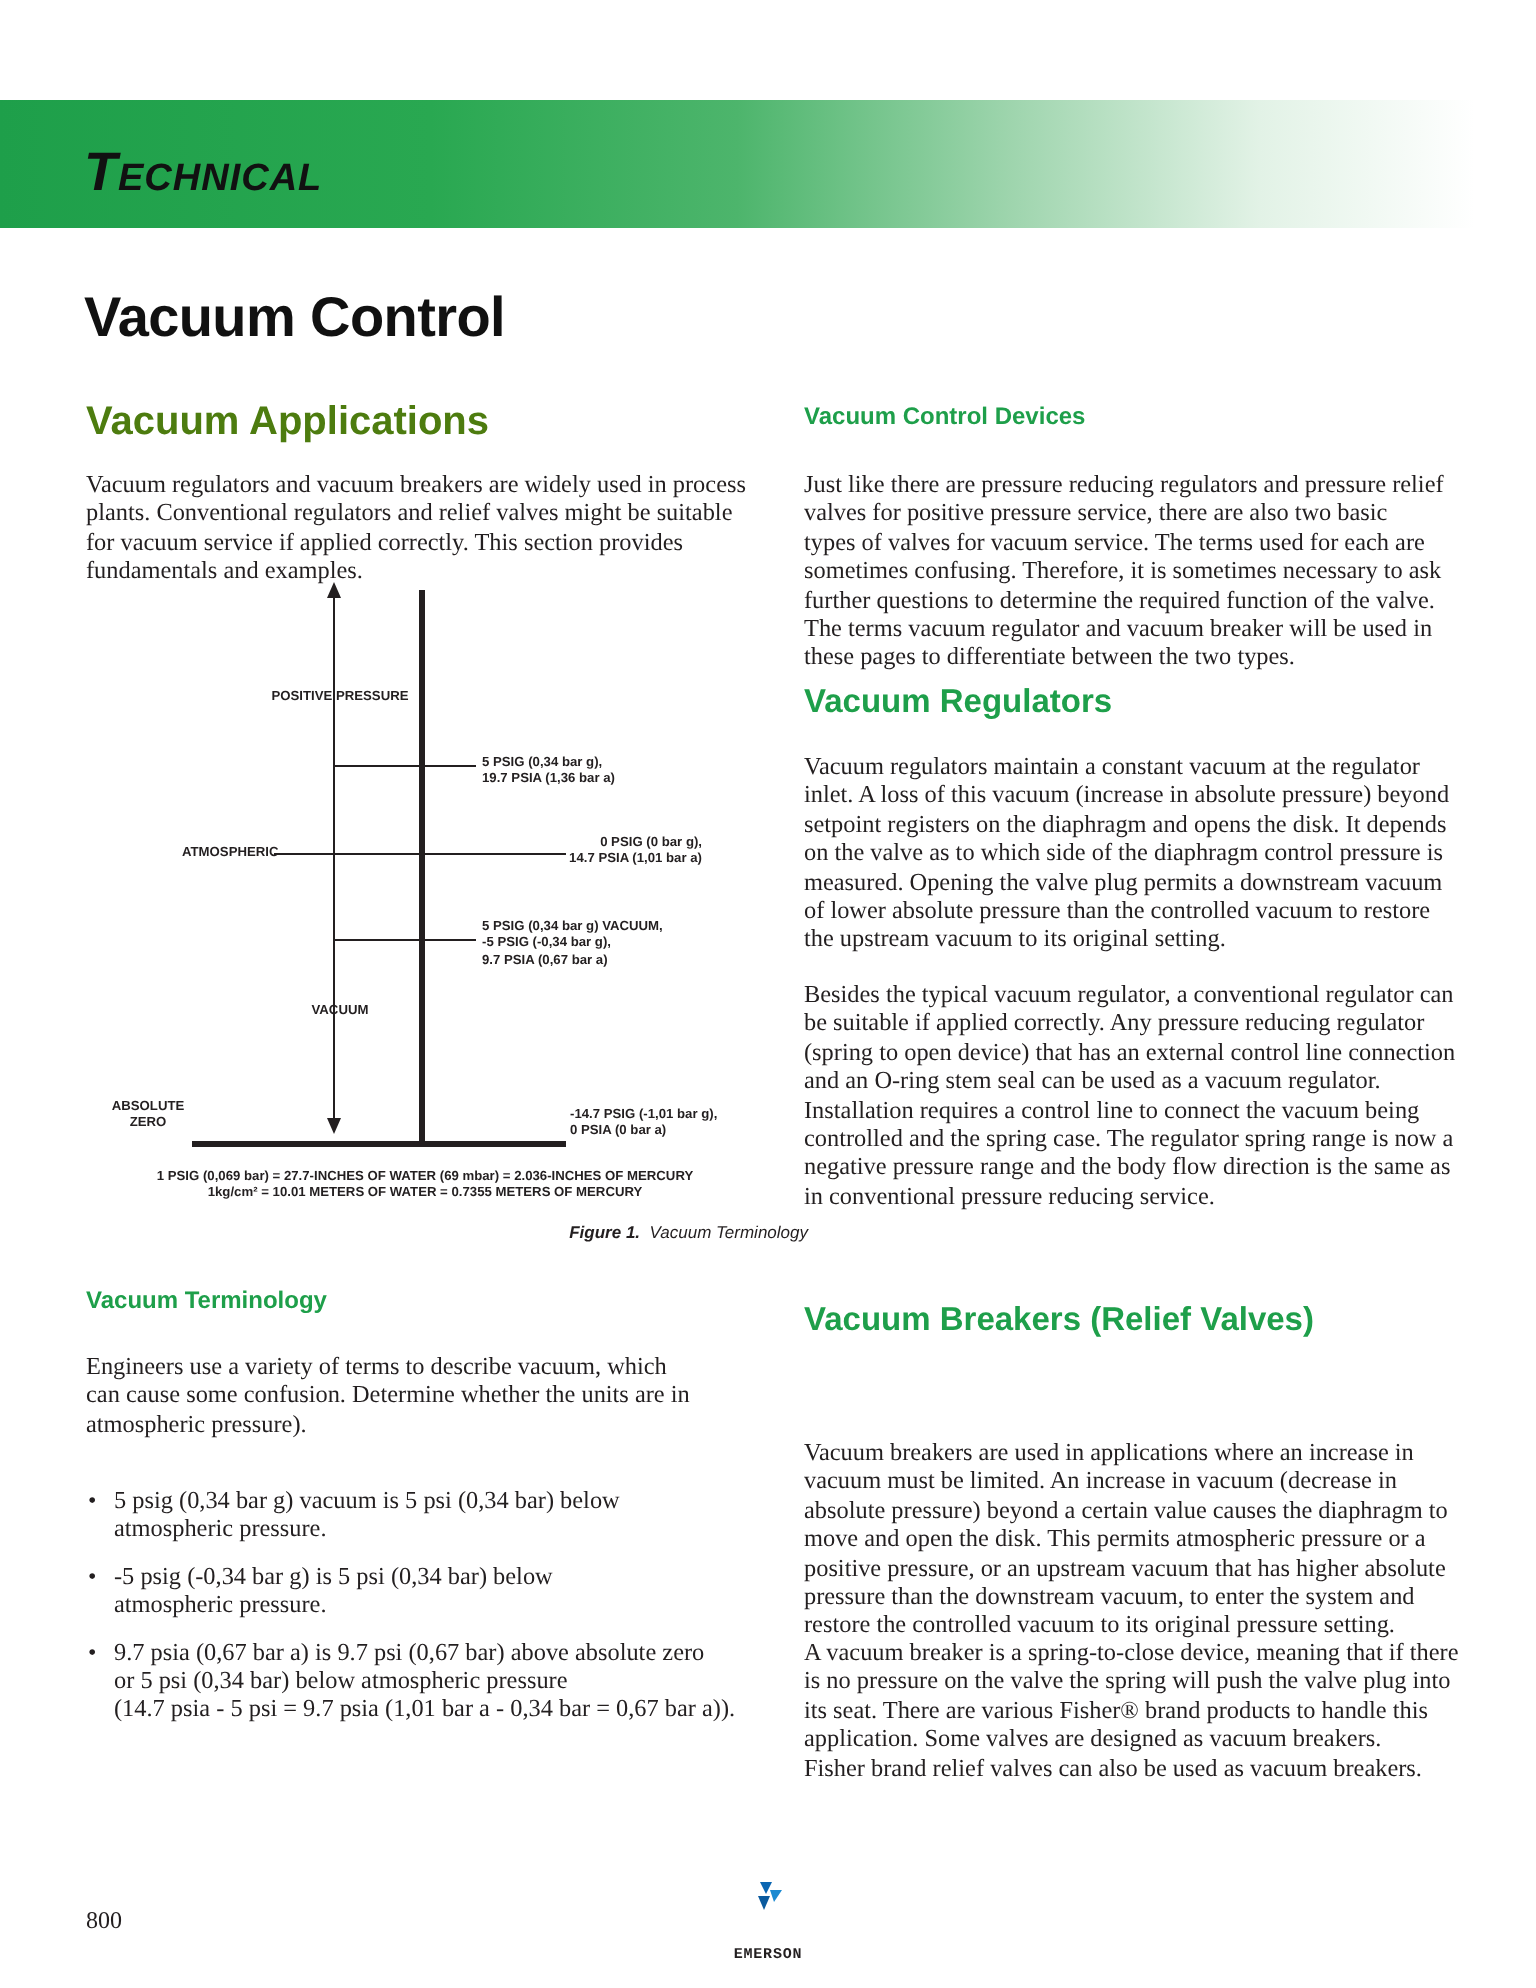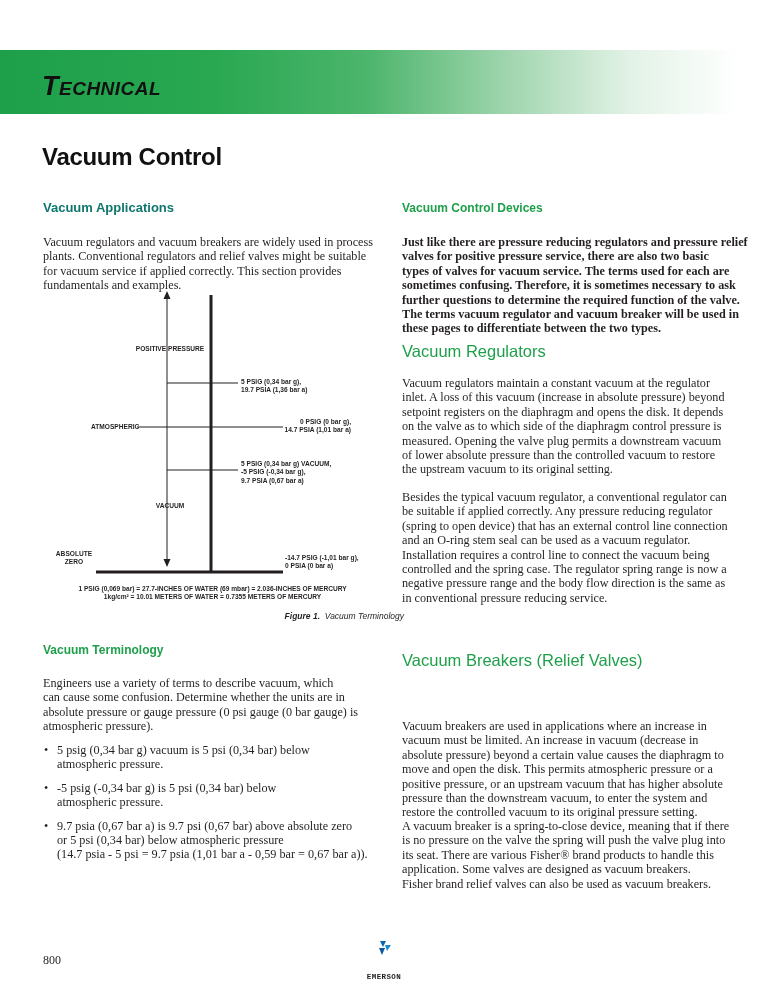--- a/index.html
+++ b/index.html
@@ -13,30 +13,30 @@
   .header-title {
     position: absolute; left: 42px; top: 71px;
     font-family: "Liberation Sans", sans-serif; font-style: italic; font-weight: bold;
     color: #111; letter-spacing: 0.5px;
   }
   .header-title .cap { font-size: 27px; }
   .header-title .rest { font-size: 19px; }
 
   .page-title {
     position: absolute; left: 42px; top: 143px;
-    font-family: "Liberation Sans", sans-serif; font-weight: bold; font-size: 24px; color: #111;
+    font-family: "Liberation Sans", sans-serif; font-weight: bold; font-size: 28px; color: #111;
     letter-spacing: -0.3px;
   }
 
   .h2-green {
     position: absolute; font-family: "Liberation Sans", sans-serif; font-weight: bold;
-    color: #0f766e; font-size: 13px;
+    color: #4d7c0f; font-size: 20px;
   }
   .h2-big {
-    position: absolute; font-family: "Liberation Sans", sans-serif; font-weight: normal;
+    position: absolute; font-family: "Liberation Sans", sans-serif; font-weight: bold;
     color: #1e9f4a; font-size: 16.5px;
   }
   .h3-small {
     position: absolute; font-family: "Liberation Sans", sans-serif; font-weight: bold;
     color: #1e9f4a; font-size: 12px;
   }
   .para {
     position: absolute; font-size: 12.2px; line-height: 14.4px; color: #231f20;
   }
 
@@ -130,45 +130,44 @@
 </div>
 
 <div class="caption" style="left:20px;">
   <b>Figure 1.</b>&nbsp;&nbsp;<i>Vacuum Terminology</i>
 </div>
 
 <div class="h3-small" style="left:43px; top:643px;">Vacuum Terminology</div>
 <div class="para" style="left:43px; top:676px; width:340px;">
   <div>Engineers use a variety of terms to describe vacuum, which</div>
   <div>can cause some confusion. Determine whether the units are in</div>
-  <div>absolute pressure or gauge pressure (0 psi gauge (0 bar gauge) is</div>
   <div>atmospheric pressure).</div>
 </div>
 
 <ul class="bullets">
   <li>
     <span class="dot">•</span>
     <div>5 psig (0,34 bar g) vacuum is 5 psi (0,34 bar) below</div>
     <div>atmospheric pressure.</div>
   </li>
   <li>
     <span class="dot">•</span>
     <div>-5 psig (-0,34 bar g) is 5 psi (0,34 bar) below</div>
     <div>atmospheric pressure.</div>
   </li>
   <li>
     <span class="dot">•</span>
     <div>9.7 psia (0,67 bar a) is 9.7 psi (0,67 bar) above absolute zero</div>
     <div>or 5 psi (0,34 bar) below atmospheric pressure</div>
-    <div>(14.7 psia - 5 psi = 9.7 psia (1,01 bar a - 0,59 bar = 0,67 bar a)).</div>
+    <div>(14.7 psia - 5 psi = 9.7 psia (1,01 bar a - 0,34 bar = 0,67 bar a)).</div>
   </li>
 </ul>
 
 <div class="h3-small" style="left:402px; top:201px;">Vacuum Control Devices</div>
-<div class="para" style="left:402px; top:235px; width:350px;font-weight:bold;">
+<div class="para" style="left:402px; top:235px; width:350px;">
   <div>Just like there are pressure reducing regulators and pressure relief</div>
   <div>valves for positive pressure service, there are also two basic</div>
   <div>types of valves for vacuum service. The terms used for each are</div>
   <div>sometimes confusing. Therefore, it is sometimes necessary to ask</div>
   <div>further questions to determine the required function of the valve.</div>
   <div>The terms vacuum regulator and vacuum breaker will be used in</div>
   <div>these pages to differentiate between the two types.</div>
 </div>
 
 <div class="h2-big" style="left:402px; top:342px;">Vacuum Regulators</div>

